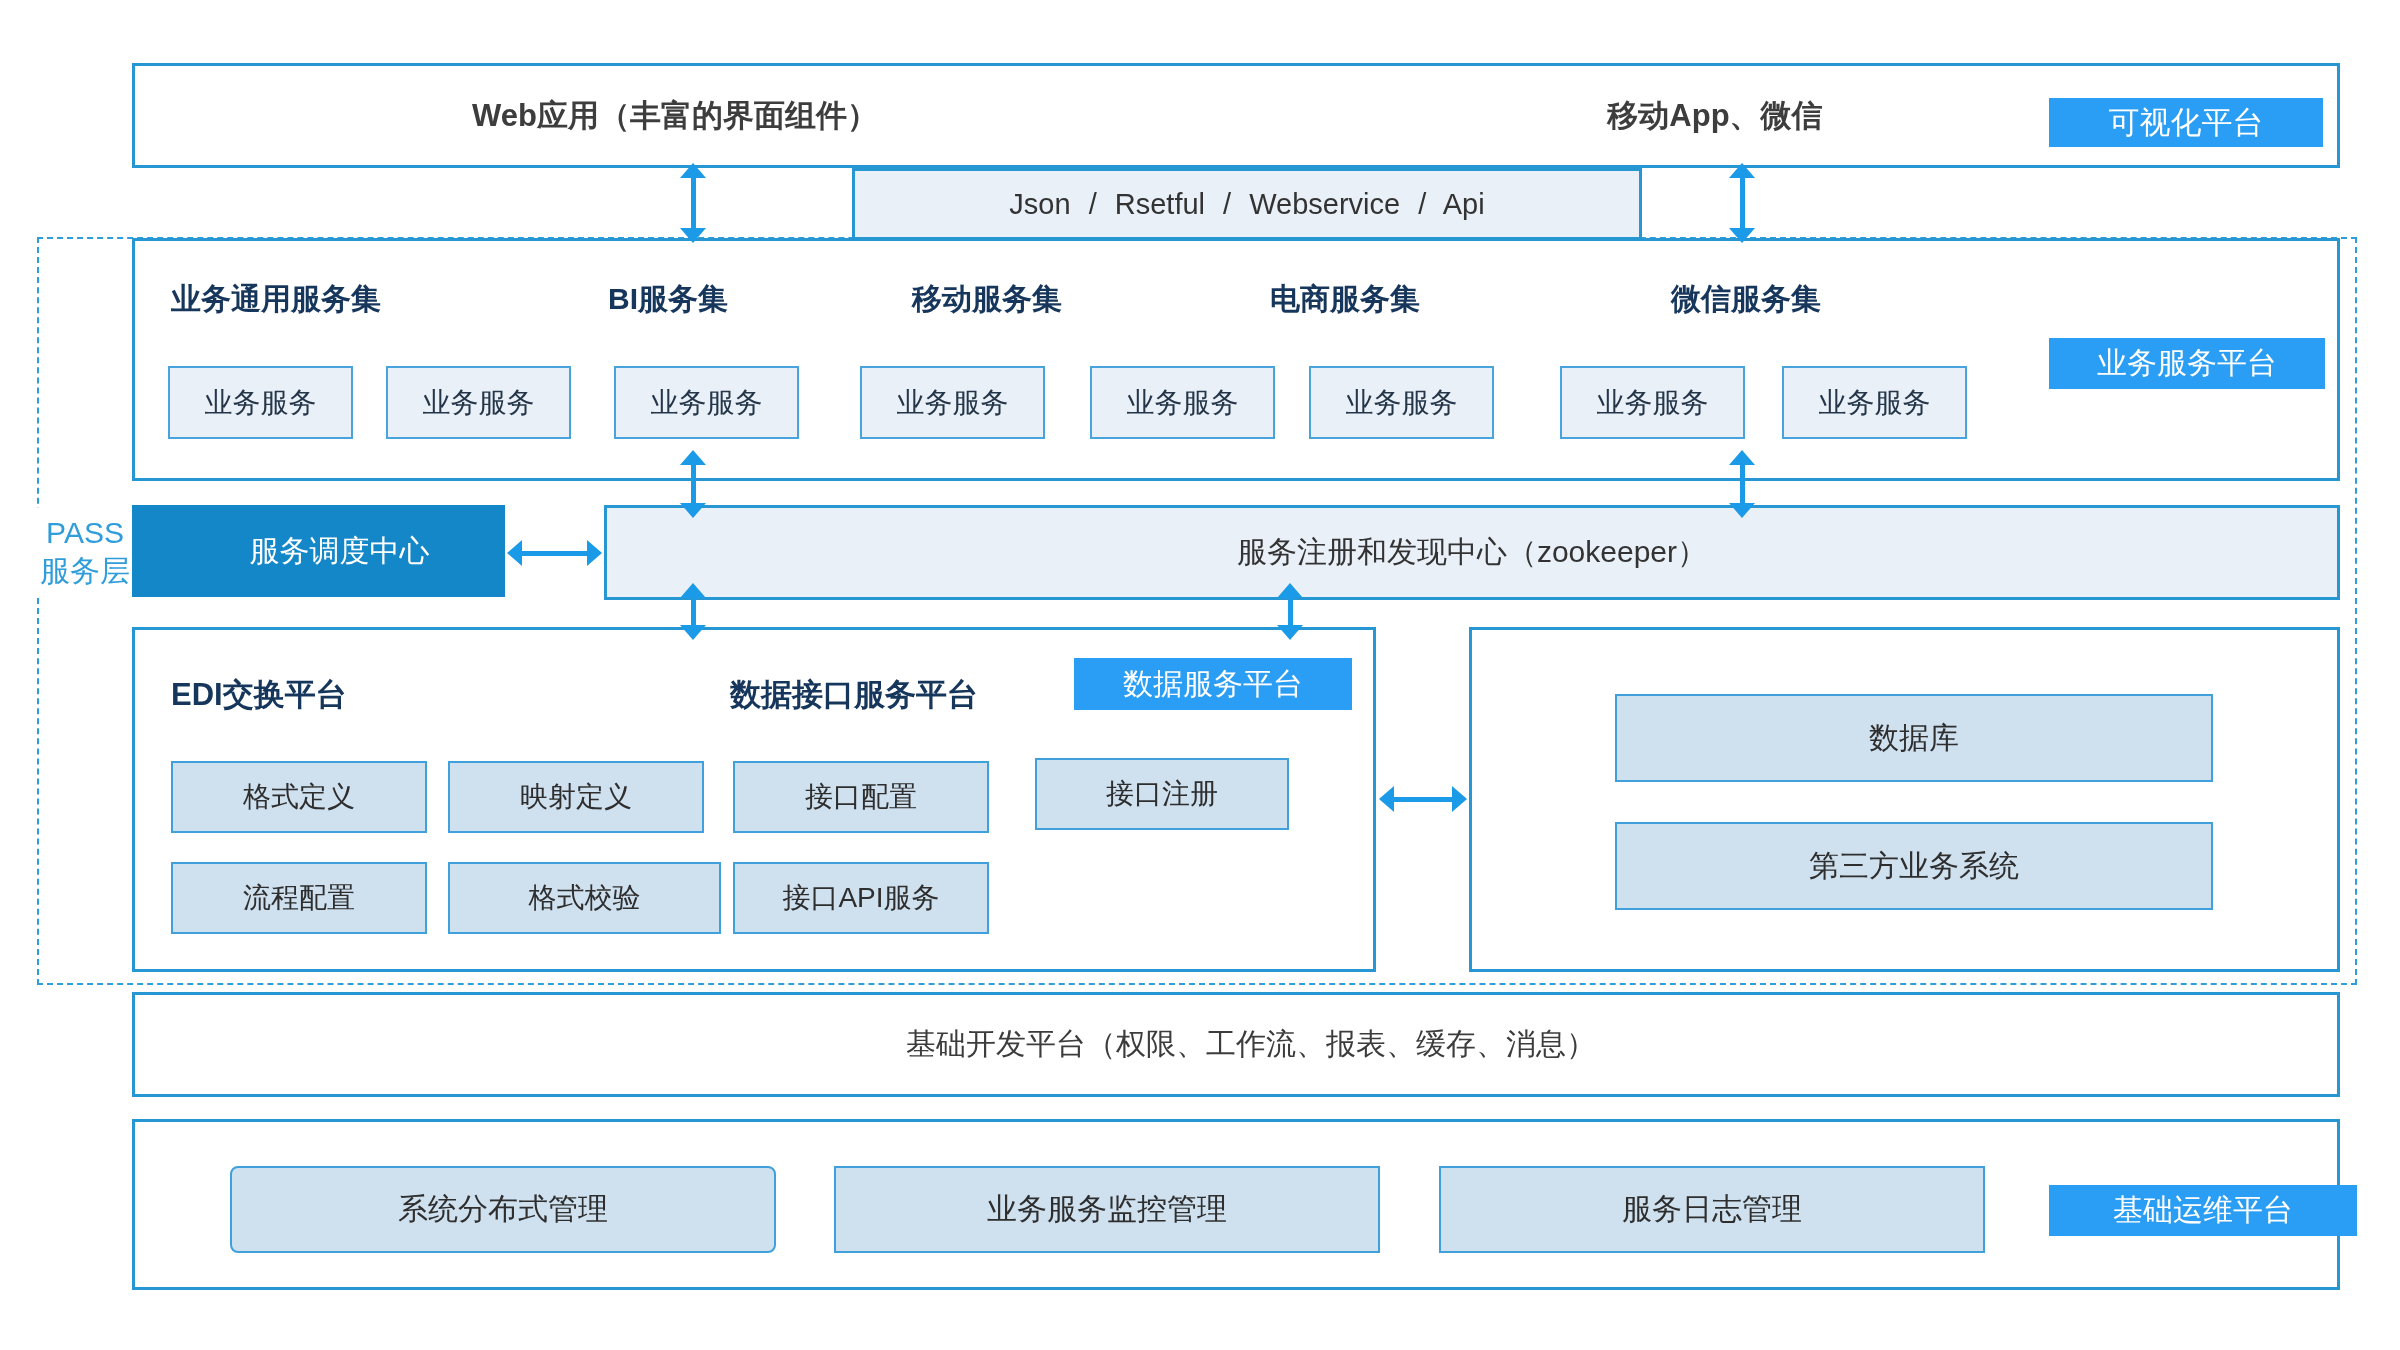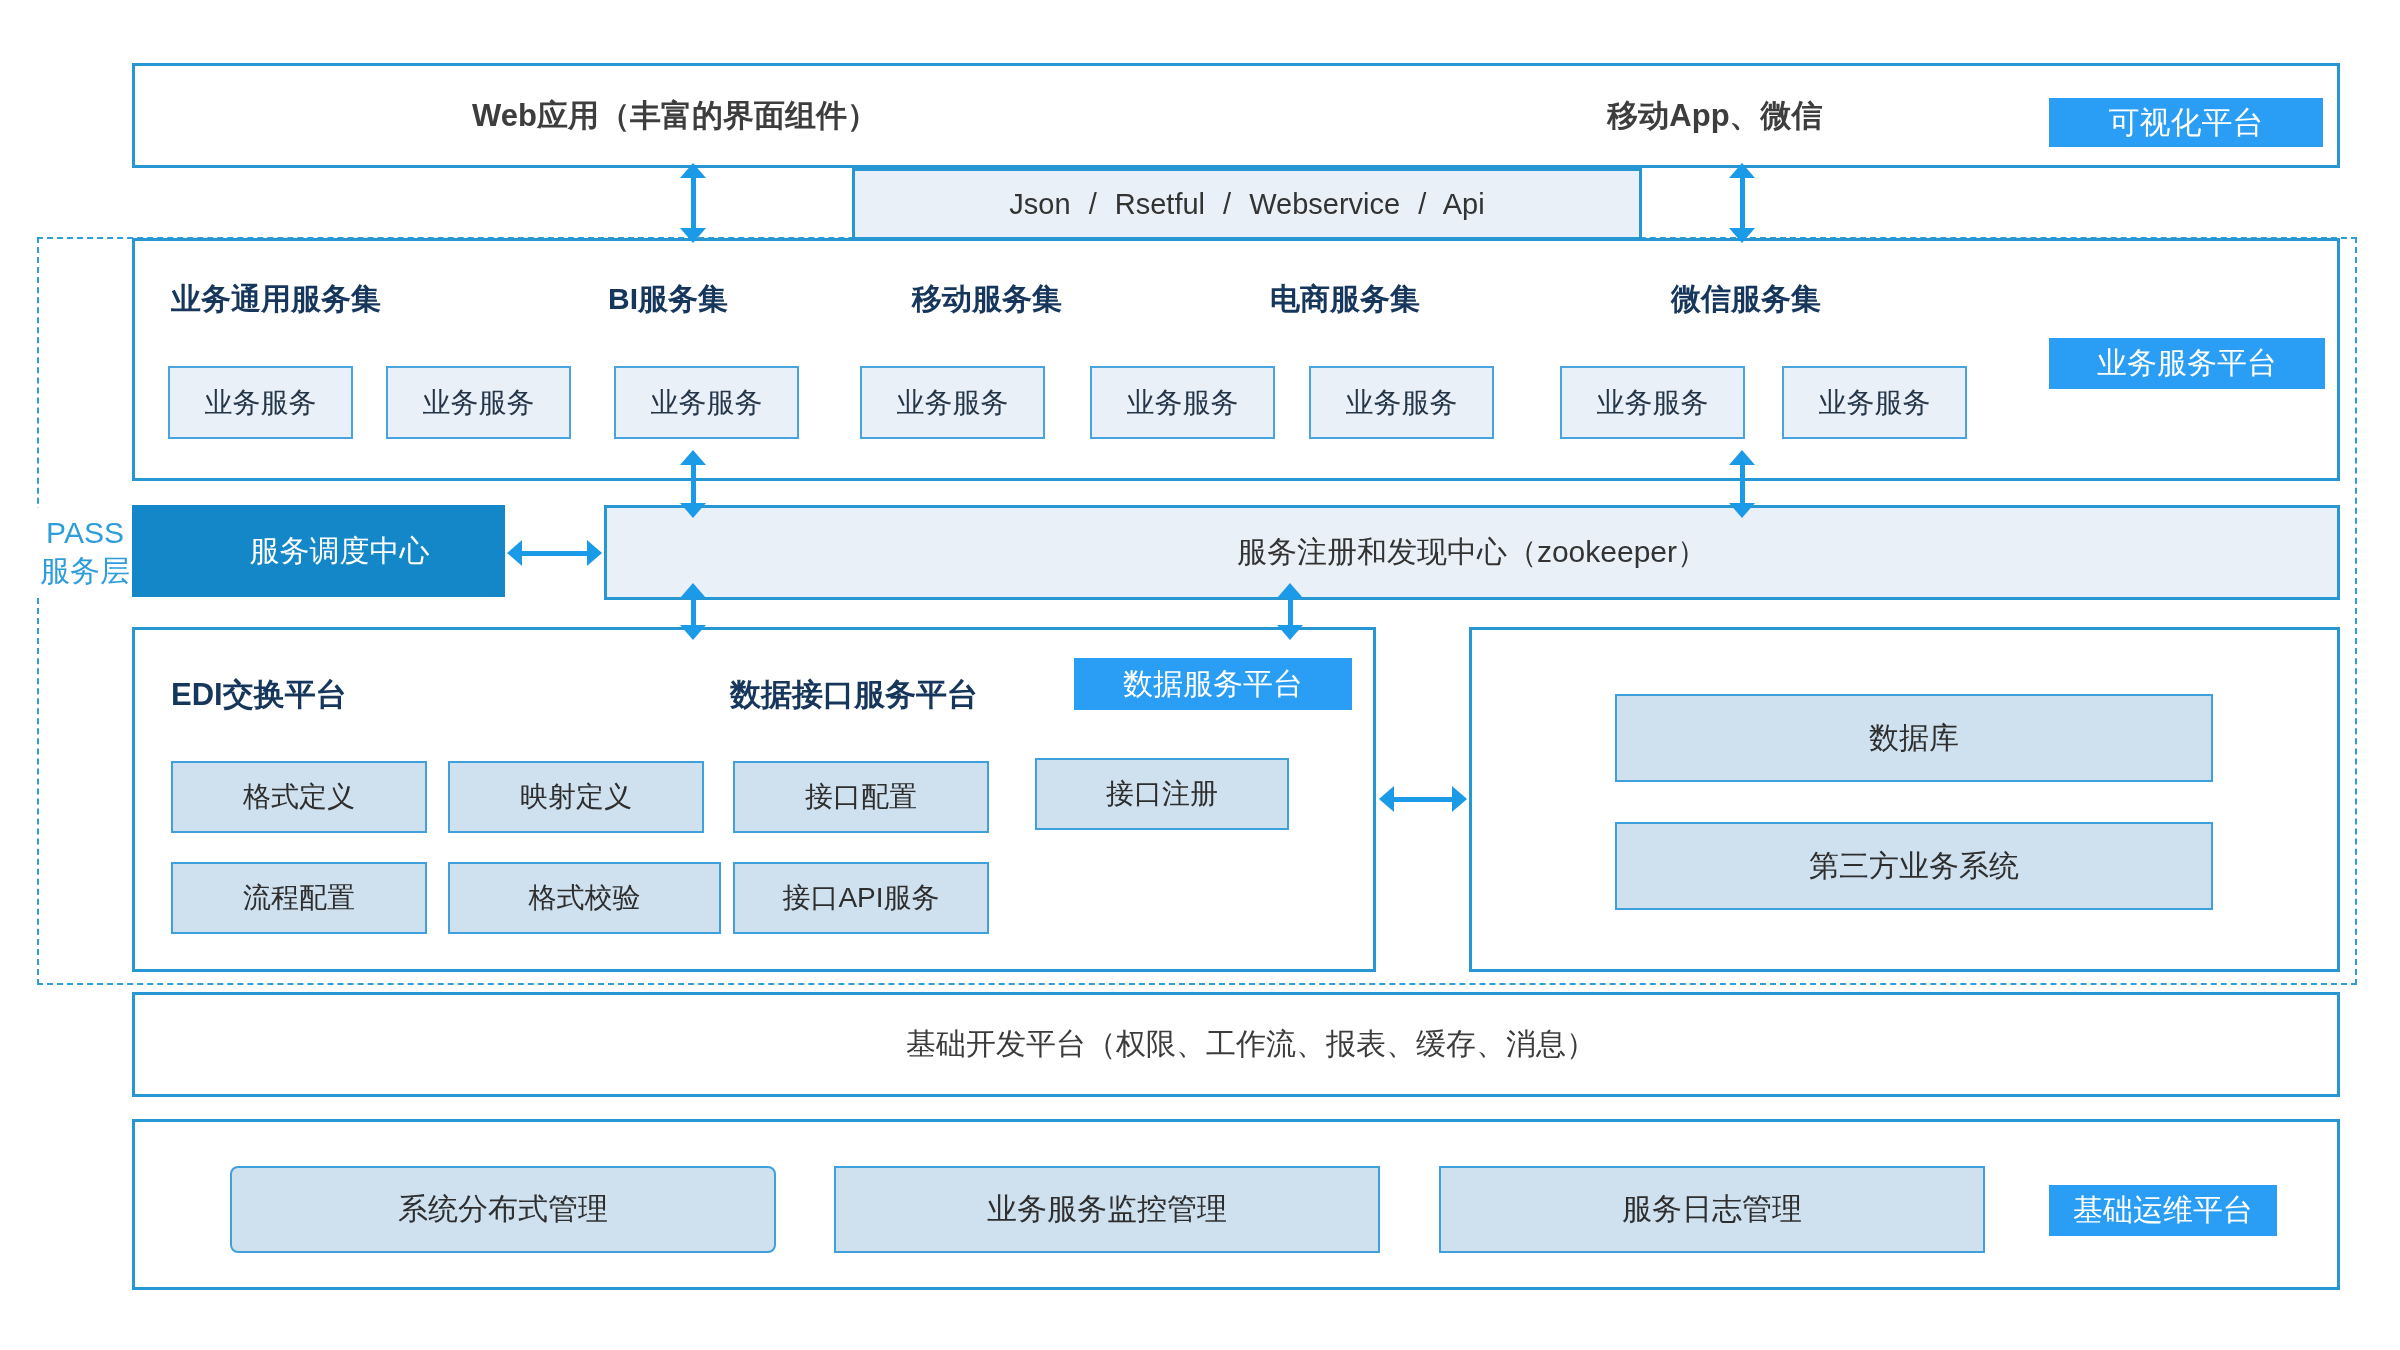--- a/index.html
+++ b/index.html
@@ -124,16 +124,16 @@
     <div class="mbox" style="left:143px;top:64px;width:598px;height:88px;font-size:30px;">数据库</div>
     <div class="mbox" style="left:143px;top:192px;width:598px;height:88px;font-size:30px;">第三方业务系统</div>
   </div>
 
   <div class="container bar-text" style="left:132px;top:992px;width:2208px;height:105px;">基础开发平台（权限、工作流、报表、缓存、消息）</div>
 
   <div class="container" style="left:132px;top:1119px;width:2208px;height:171px;">
     <div class="mbox" style="left:95px;top:44px;width:546px;height:87px;font-size:30px;border-radius:8px;">系统分布式管理</div>
     <div class="mbox" style="left:699px;top:44px;width:546px;height:87px;font-size:30px;">业务服务监控管理</div>
     <div class="mbox" style="left:1304px;top:44px;width:546px;height:87px;font-size:30px;">服务日志管理</div>
-    <div class="badge" style="left:1914px;top:63px;width:228px;height:51px;">基础运维平台</div>
+    <div class="badge" style="left:1914px;top:63px;width:308px;height:51px;">基础运维平台</div>
   </div>
 
 </div>
 
 </body></html>

